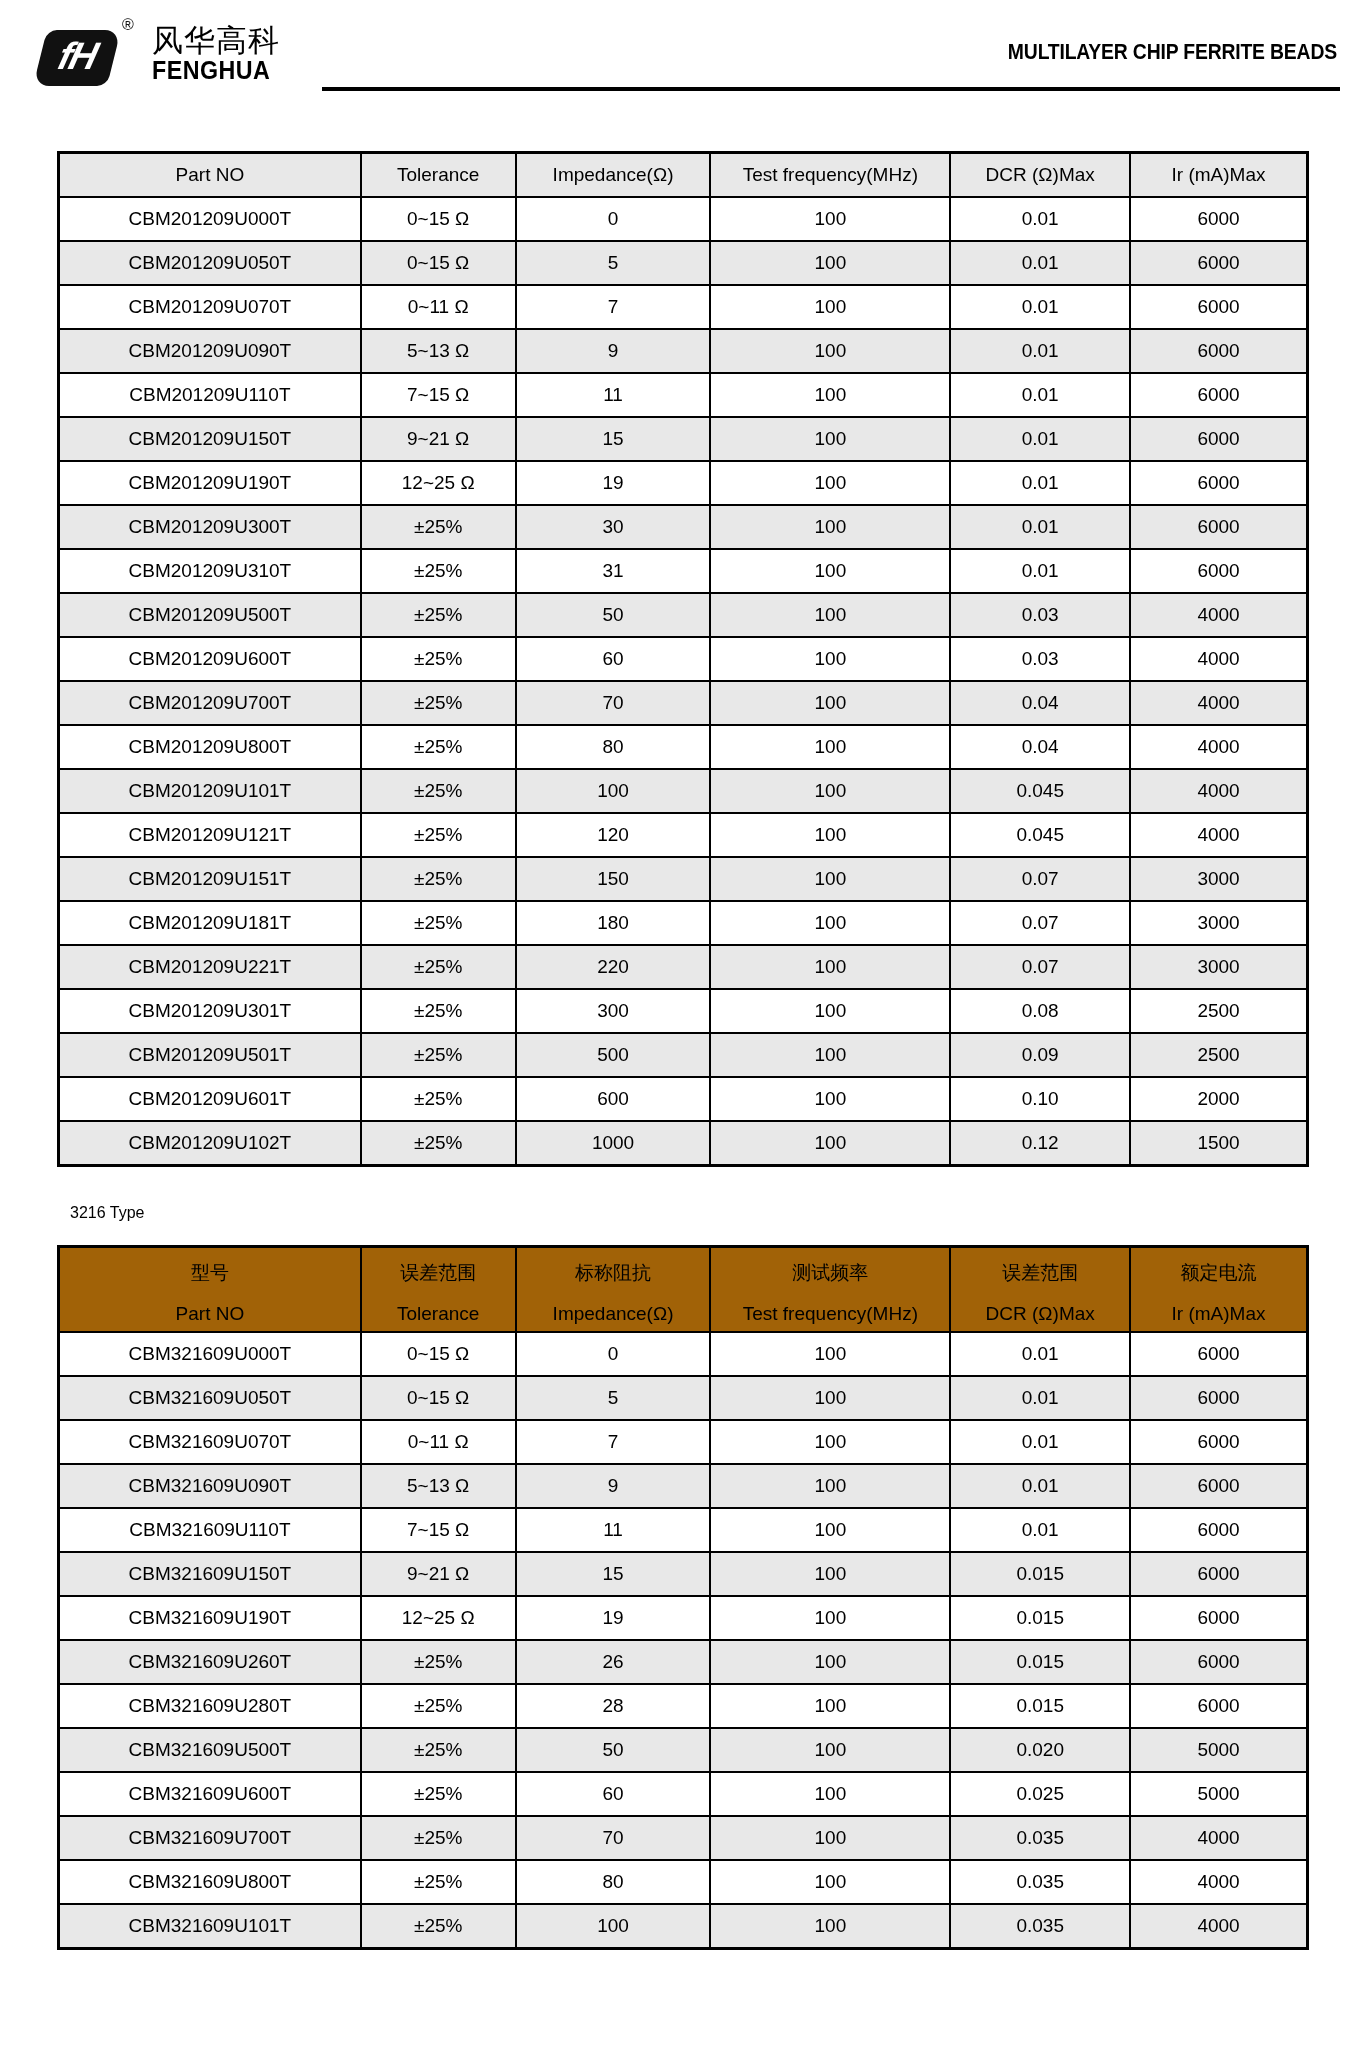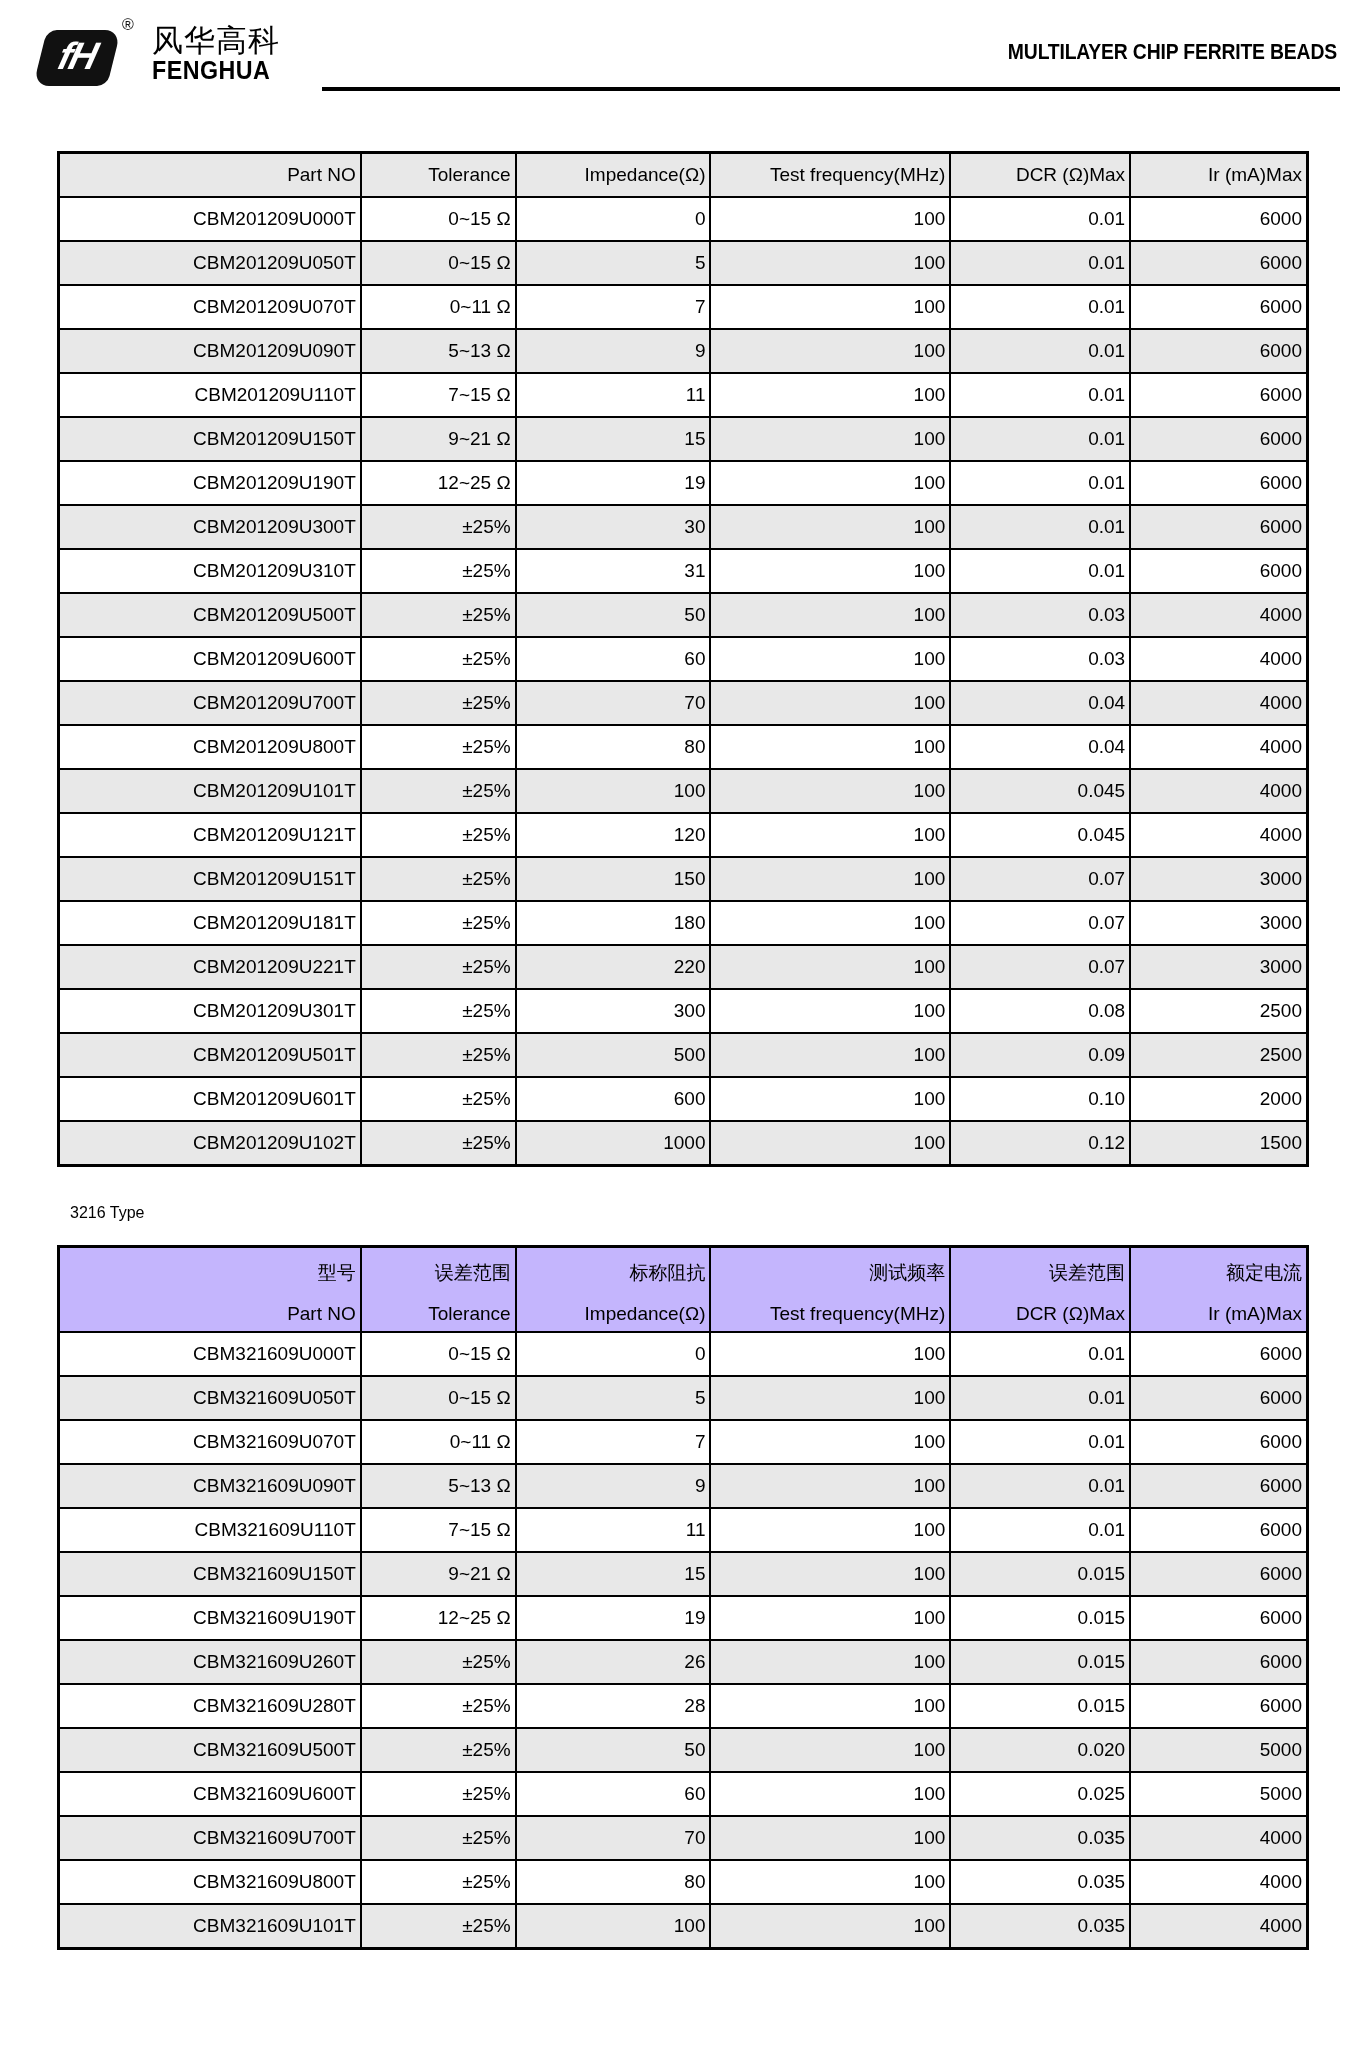--- a/index.html
+++ b/index.html
@@ -47,34 +47,34 @@
     white-space:nowrap;
   }
   .header-rule{
     position:absolute;left:322px;right:14px;top:87px;
     height:4px;background:#000;
   }
   
   table.spec{
     position:absolute;left:57px;width:1252px;
     border-collapse:collapse;table-layout:fixed;
-    font-size:19px;text-align:right;
+    font-size:19px;text-align:center;
     border:3px solid #000;
   }
   #t1{top:151px;}
   #t2{top:1245px;}
   table.spec th,table.spec td{
     border:2px solid #000;
     font-weight:400;
     padding:0 4px;
     overflow:hidden;white-space:nowrap;
   }
   table.spec td{height:42px;}
   #t1 th{height:42px;background:#e8e8e8;}
-  #t2 th{height:83px;background:#c4b5fd;vertical-align:top;}
+  #t2 th{height:83px;background:#a16207;vertical-align:top;}
   #t2 th .cn{margin-top:12px;}
   #t2 th .en{margin-top:17px;}
   table.spec tbody tr:nth-child(even){background:#e8e8e8;}
   .section-label{
     position:absolute;left:70px;top:1204px;
     font-size:16px;
   }
 </style>
 </head>
 <body>

